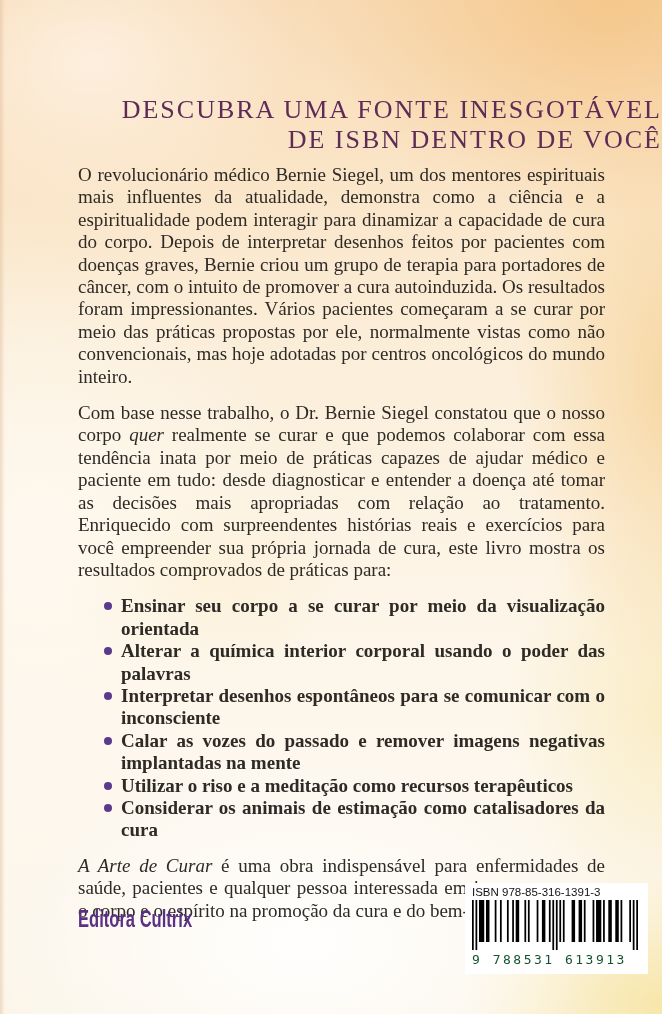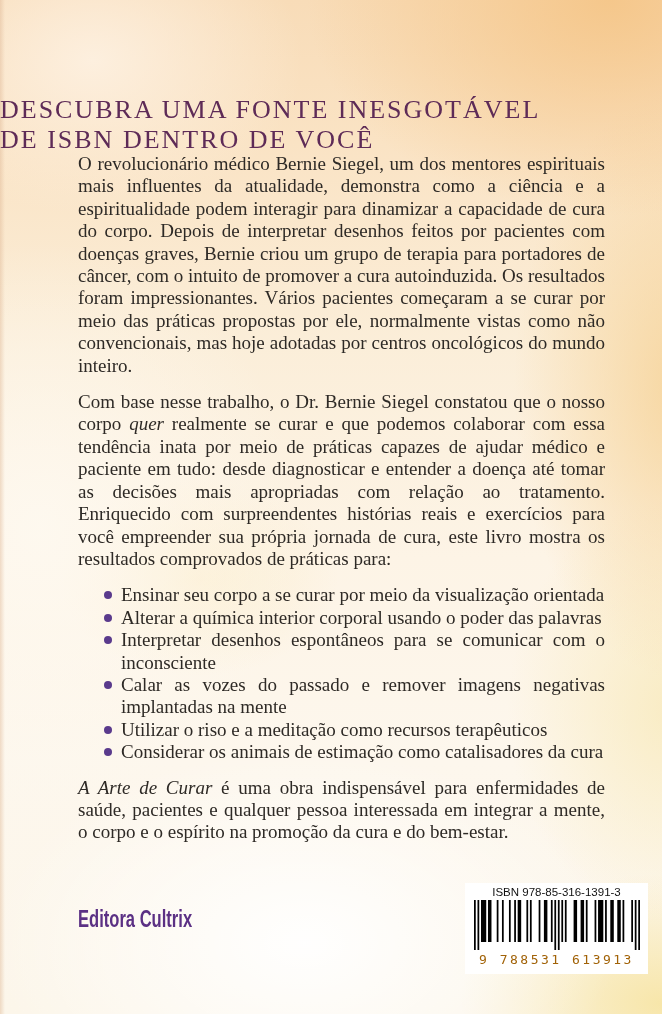--- a/index.html
+++ b/index.html
@@ -18,38 +18,39 @@
       radial-gradient(ellipse 280px 180px at 100% 99%, rgba(247,229,166,.95), rgba(247,229,166,0) 72%),
       radial-gradient(ellipse 200px 140px at 30% 57%, rgba(250,233,190,.5), rgba(250,233,190,0) 70%),
       linear-gradient(180deg,#f8dcb8 0%,#fae3c4 14%,#fbeed9 34%,#fdf4e6 55%,#fdf7ed 75%,#fcf6ea 100%);
   }
   .spine-shadow{
     position:absolute;left:0;top:0;width:5px;height:100%;
     background:linear-gradient(90deg, rgba(222,182,148,.45), rgba(222,182,148,0));
   }
   .headline{
     position:absolute;top:78px;left:0;right:0;
-    text-align:left;
+    text-align:right;
     color:var(--headline,#5e2b57);
     font-size:26px;line-height:30px;
     letter-spacing:2px;
     font-weight:normal;
   }
   .content{
     position:absolute;left:78px;top:153px;width:527px;
     color:var(--text,#2e2a26);
     font-size:19px;line-height:22.4px;
     text-align:justify;
   }
-  .content p{margin:0 0 14px 0;}
+  .content p{margin:11px 0 14px 0;}
   .content p.closing{margin-bottom:0;}
   ul.practices{
     list-style:none;
     margin:8px 0 13px 0;
     padding:0 0 0 25px;
+    font-weight:bold;
   }
   ul.practices li{
     position:relative;
     padding-left:18px;
     text-align:justify;
   }
   .dot{
     position:absolute;left:1px;top:7px;
     width:8px;height:8px;border-radius:50%;
     background:var(--bullet,#5a3a8c);
@@ -62,34 +63,34 @@
     color:var(--publisher,#5b3084);
     transform:scaleX(.72);
     transform-origin:left center;
     white-space:nowrap;
   }
   .barcode-box{
     position:absolute;left:465px;top:883px;width:183px;height:91px;
     background:#ffffff;
     box-sizing:border-box;
     padding:3px 7px 4px 7px;
-    display:flex;flex-direction:column;align-items:center;
+    display:flex;flex-direction:column;
   }
   .isbn-label{
     font-family:"Liberation Sans","DejaVu Sans",sans-serif;
     font-size:11.5px;line-height:13px;
     color:#111;
     white-space:nowrap;
   }
   .bars{width:166px;height:50px;display:block;margin-top:1px;}
   .ean-digits{
     font-family:"DejaVu Sans Mono","Liberation Mono",monospace;
     font-size:13px;line-height:15px;
     letter-spacing:2.5px;
-    color:#a16207;
+    color:#14532d;
     margin-top:2px;
     white-space:nowrap;
   }
 </style>
 </head>
 <body>
 
 <div class="page">
   <div class="spine-shadow"></div>
 

